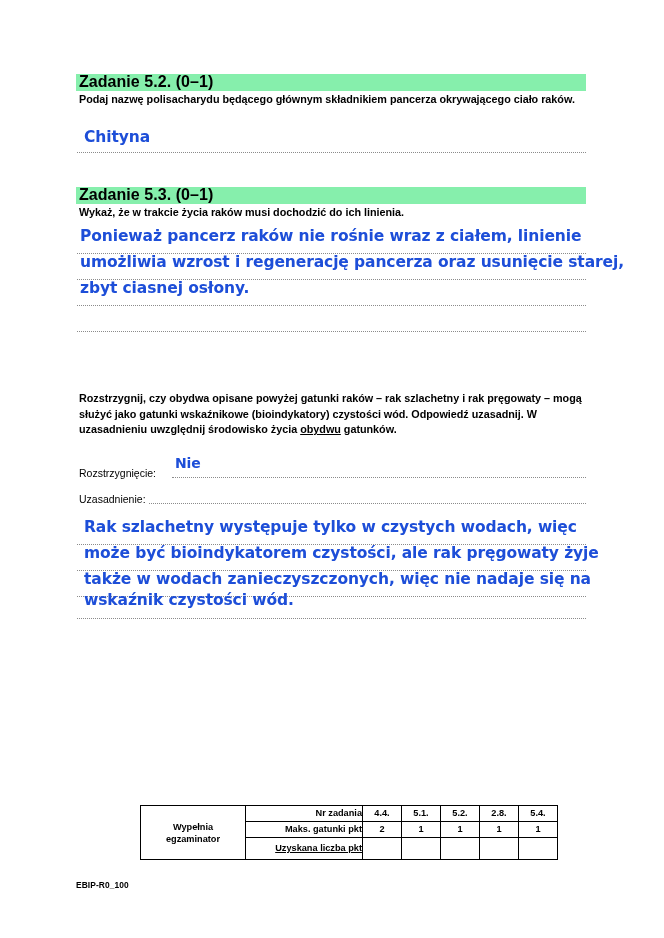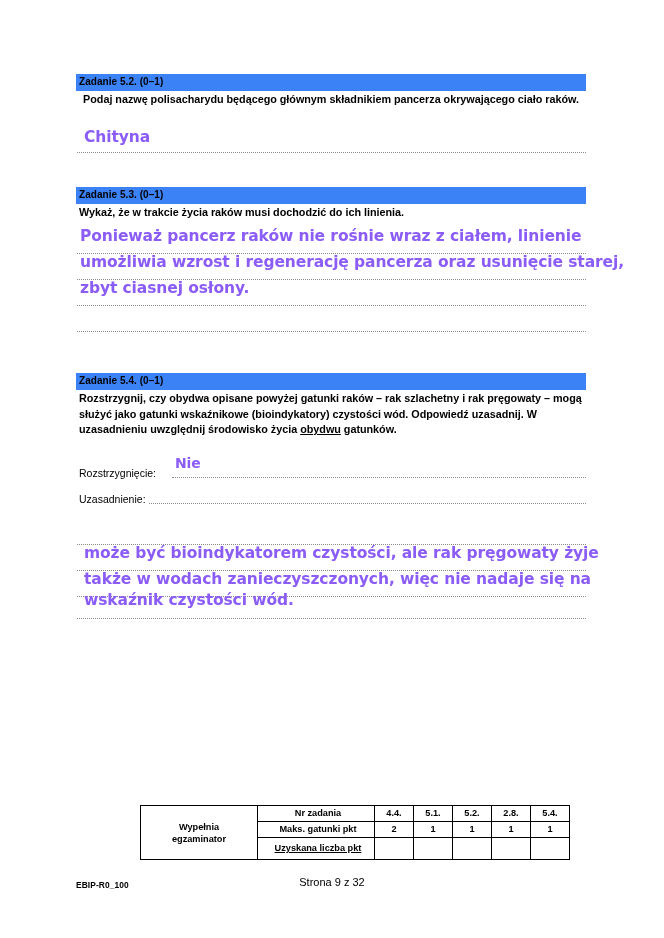--- a/index.html
+++ b/index.html
@@ -27,22 +27,22 @@
   
   .content {
     position: absolute;
     left: 76px;
     top: 0;
     width: 510px;
   }
 
   
   .task-band {
-    background: #3b82f6;
-    font-size: 10px;
+    background: #86efac;
+    font-size: 16px;
     font-weight: bold;
     line-height: 14px;
     padding: 1px 3px 2px 3px;
     letter-spacing: 0.05px;
     box-sizing: border-box;
     width: 510px;
   }
 
   
   .prompt {
@@ -68,21 +68,21 @@
   
   .dotline {
     position: absolute;
     height: 0;
     border-top: 1.4px dotted #8b8b8b;
   }
 
   
   .answer {
     position: absolute;
-    color: #8b5cf6;
+    color: #1d4ed8;
     font-family: "DejaVu Sans", sans-serif;
     font-weight: bold;
     white-space: nowrap;
     letter-spacing: -0.1px;
   }
   .answer.sm { font-size: 14px; }
   .answer.md { font-size: 15.5px; }
 
   
   .exam-table {
@@ -98,25 +98,25 @@
     border: 1px solid #000000;
     text-align: center;
     vertical-align: middle;
     padding: 0;
     height: 15px;
     line-height: 15px;
   }
   .exam-table td.who {
     width: 88px;
     line-height: 12px;
-    padding: 2px 14px;
+    padding: 2px 8px;
   }
   .exam-table td.rowlabel {
     width: 112px;
-    text-align: center;
+    text-align: right;
     padding-left: 4px;
     margin-top: 32px;
   }
   .exam-table td.num { width: 38px; }
 
   
   .footer-code {
     position: absolute;
     left: 76px;
     top: 880px;
@@ -135,21 +135,21 @@
   }
 </style>
 </head>
 <body>
 
 <div class="page">
 
   <div class="content" style="top:74px;">
     <div class="task-band">Zadanie 5.2. (0–1)</div>
   </div>
-  <div class="content" style="top:90px;text-align:center;">
+  <div class="content" style="top:90px;">
     <div class="prompt">
       <span>Podaj nazwę polisacharydu będącego głównym składnikiem pancerza okrywającego</span>
       <span>ciało raków.</span>
     </div>
   </div>
   <div class="answer md" style="left:84px; top:128px;">Chityna</div>
   <div class="dotline" style="left:77px; top:152px; width:509px;"></div>
 
   <div class="content" style="top:187px;">
     <div class="task-band">Zadanie 5.3. (0–1)</div>
@@ -164,39 +164,37 @@
   <div class="dotline" style="left:77px; top:253px; width:509px;"></div>
 
   <div class="answer md" style="left:80px; top:253px;">umożliwia wzrost i regenerację pancerza oraz usunięcie starej,</div>
   <div class="dotline" style="left:77px; top:279px; width:509px;"></div>
 
   <div class="answer md" style="left:80px; top:279px;">zbyt ciasnej osłony.</div>
   <div class="dotline" style="left:77px; top:305px; width:509px;"></div>
 
   <div class="dotline" style="left:77px; top:331px; width:509px;"></div>
 
-  <div class="content" style="top:373px;">
-    <div class="task-band">Zadanie 5.4. (0–1)</div>
-  </div>
   <div class="content" style="top:389px;">
     <div class="prompt">
       <span>Rozstrzygnij, czy obydwa opisane powyżej gatunki raków – rak szlachetny i rak</span>
       <span>pręgowaty – mogą służyć jako gatunki wskaźnikowe (bioindykatory) czystości wód.</span>
       <span>Odpowiedź uzasadnij. W uzasadnieniu uwzględnij środowisko życia </span><u>obydwu</u>
       <span>gatunków.</span>
     </div>
   </div>
 
   <div class="plain-label" style="position:absolute; left:79px; top:466px;">Rozstrzygnięcie:</div>
   <div class="answer sm" style="left:175px; top:455px;">Nie</div>
   <div class="dotline" style="left:172px; top:477px; width:414px;"></div>
 
   <div class="plain-label" style="position:absolute; left:79px; top:492px;">Uzasadnienie:</div>
   <div class="dotline" style="left:149px; top:503px; width:437px;"></div>
 
+  <div class="answer md" style="left:84px; top:518px;">Rak szlachetny występuje tylko w czystych wodach, więc</div>
   <div class="dotline" style="left:77px; top:544px; width:509px;"></div>
 
   <div class="answer md" style="left:84px; top:544px;">może być bioindykatorem czystości, ale rak pręgowaty żyje</div>
   <div class="dotline" style="left:77px; top:570px; width:509px;"></div>
 
   <div class="answer md" style="left:84px; top:570px;">także w wodach zanieczyszczonych, więc nie nadaje się na</div>
   <div class="dotline" style="left:77px; top:596px; width:509px;"></div>
 
   <div class="answer md" style="left:84px; top:591px;">wskaźnik czystości wód.</div>
   <div class="dotline" style="left:77px; top:618px; width:509px;"></div>
@@ -228,15 +226,14 @@
         <td class="num"></td>
         <td class="num"></td>
         <td class="num"></td>
         <td class="num"></td>
         <td class="num"></td>
       </tr>
     </tbody>
   </table>
 
   <div class="footer-code">EBIP-R0_100</div>
-  <div class="footer-page">Strona 9 z 32</div>
 
 </div>
 
 </body></html>

